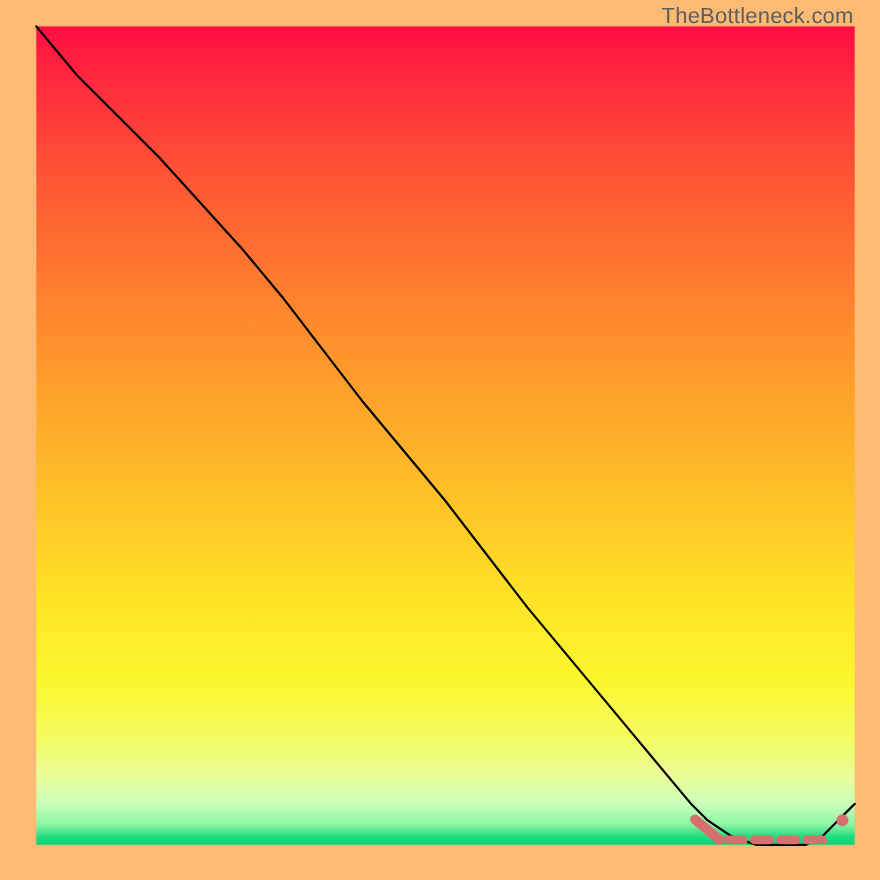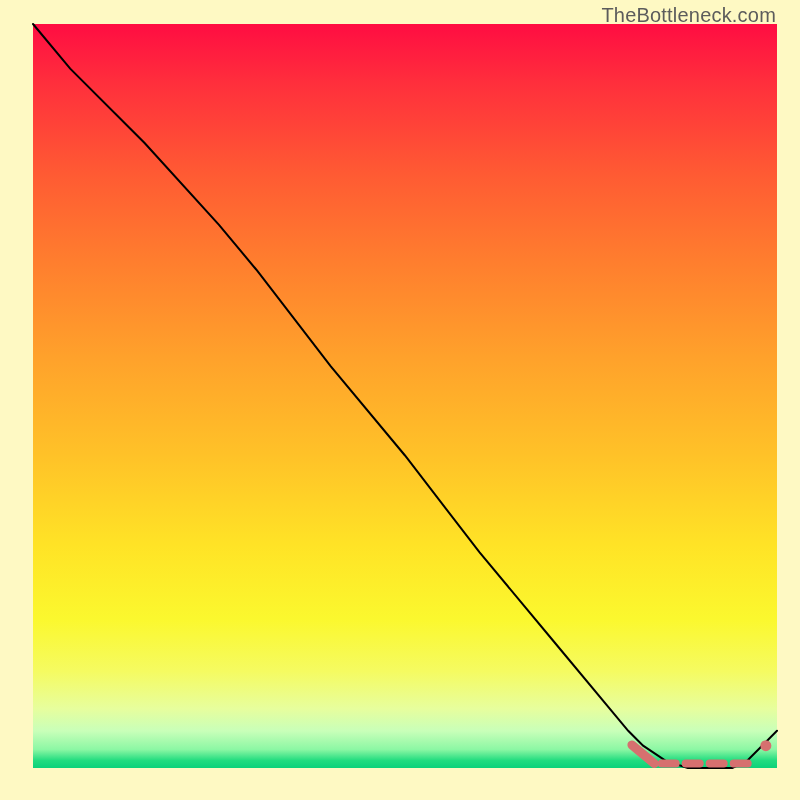--- a/index.html
+++ b/index.html
@@ -8,21 +8,21 @@
     width: 800px;
     height: 800px;
     background: #000;
     overflow: hidden;
     font-family: Arial, Helvetica, sans-serif;
   }
   .frame {
     position: absolute;
     left: 0; top: 0;
     width: 800px; height: 800px;
-    background: #fef9c3;
+    background: #fdba74;
   }
   .plot {
     position: absolute;
     left: 33px;
     top: 24px;
     width: 744px;
     height: 744px;
     
     background: linear-gradient(
       to bottom,

